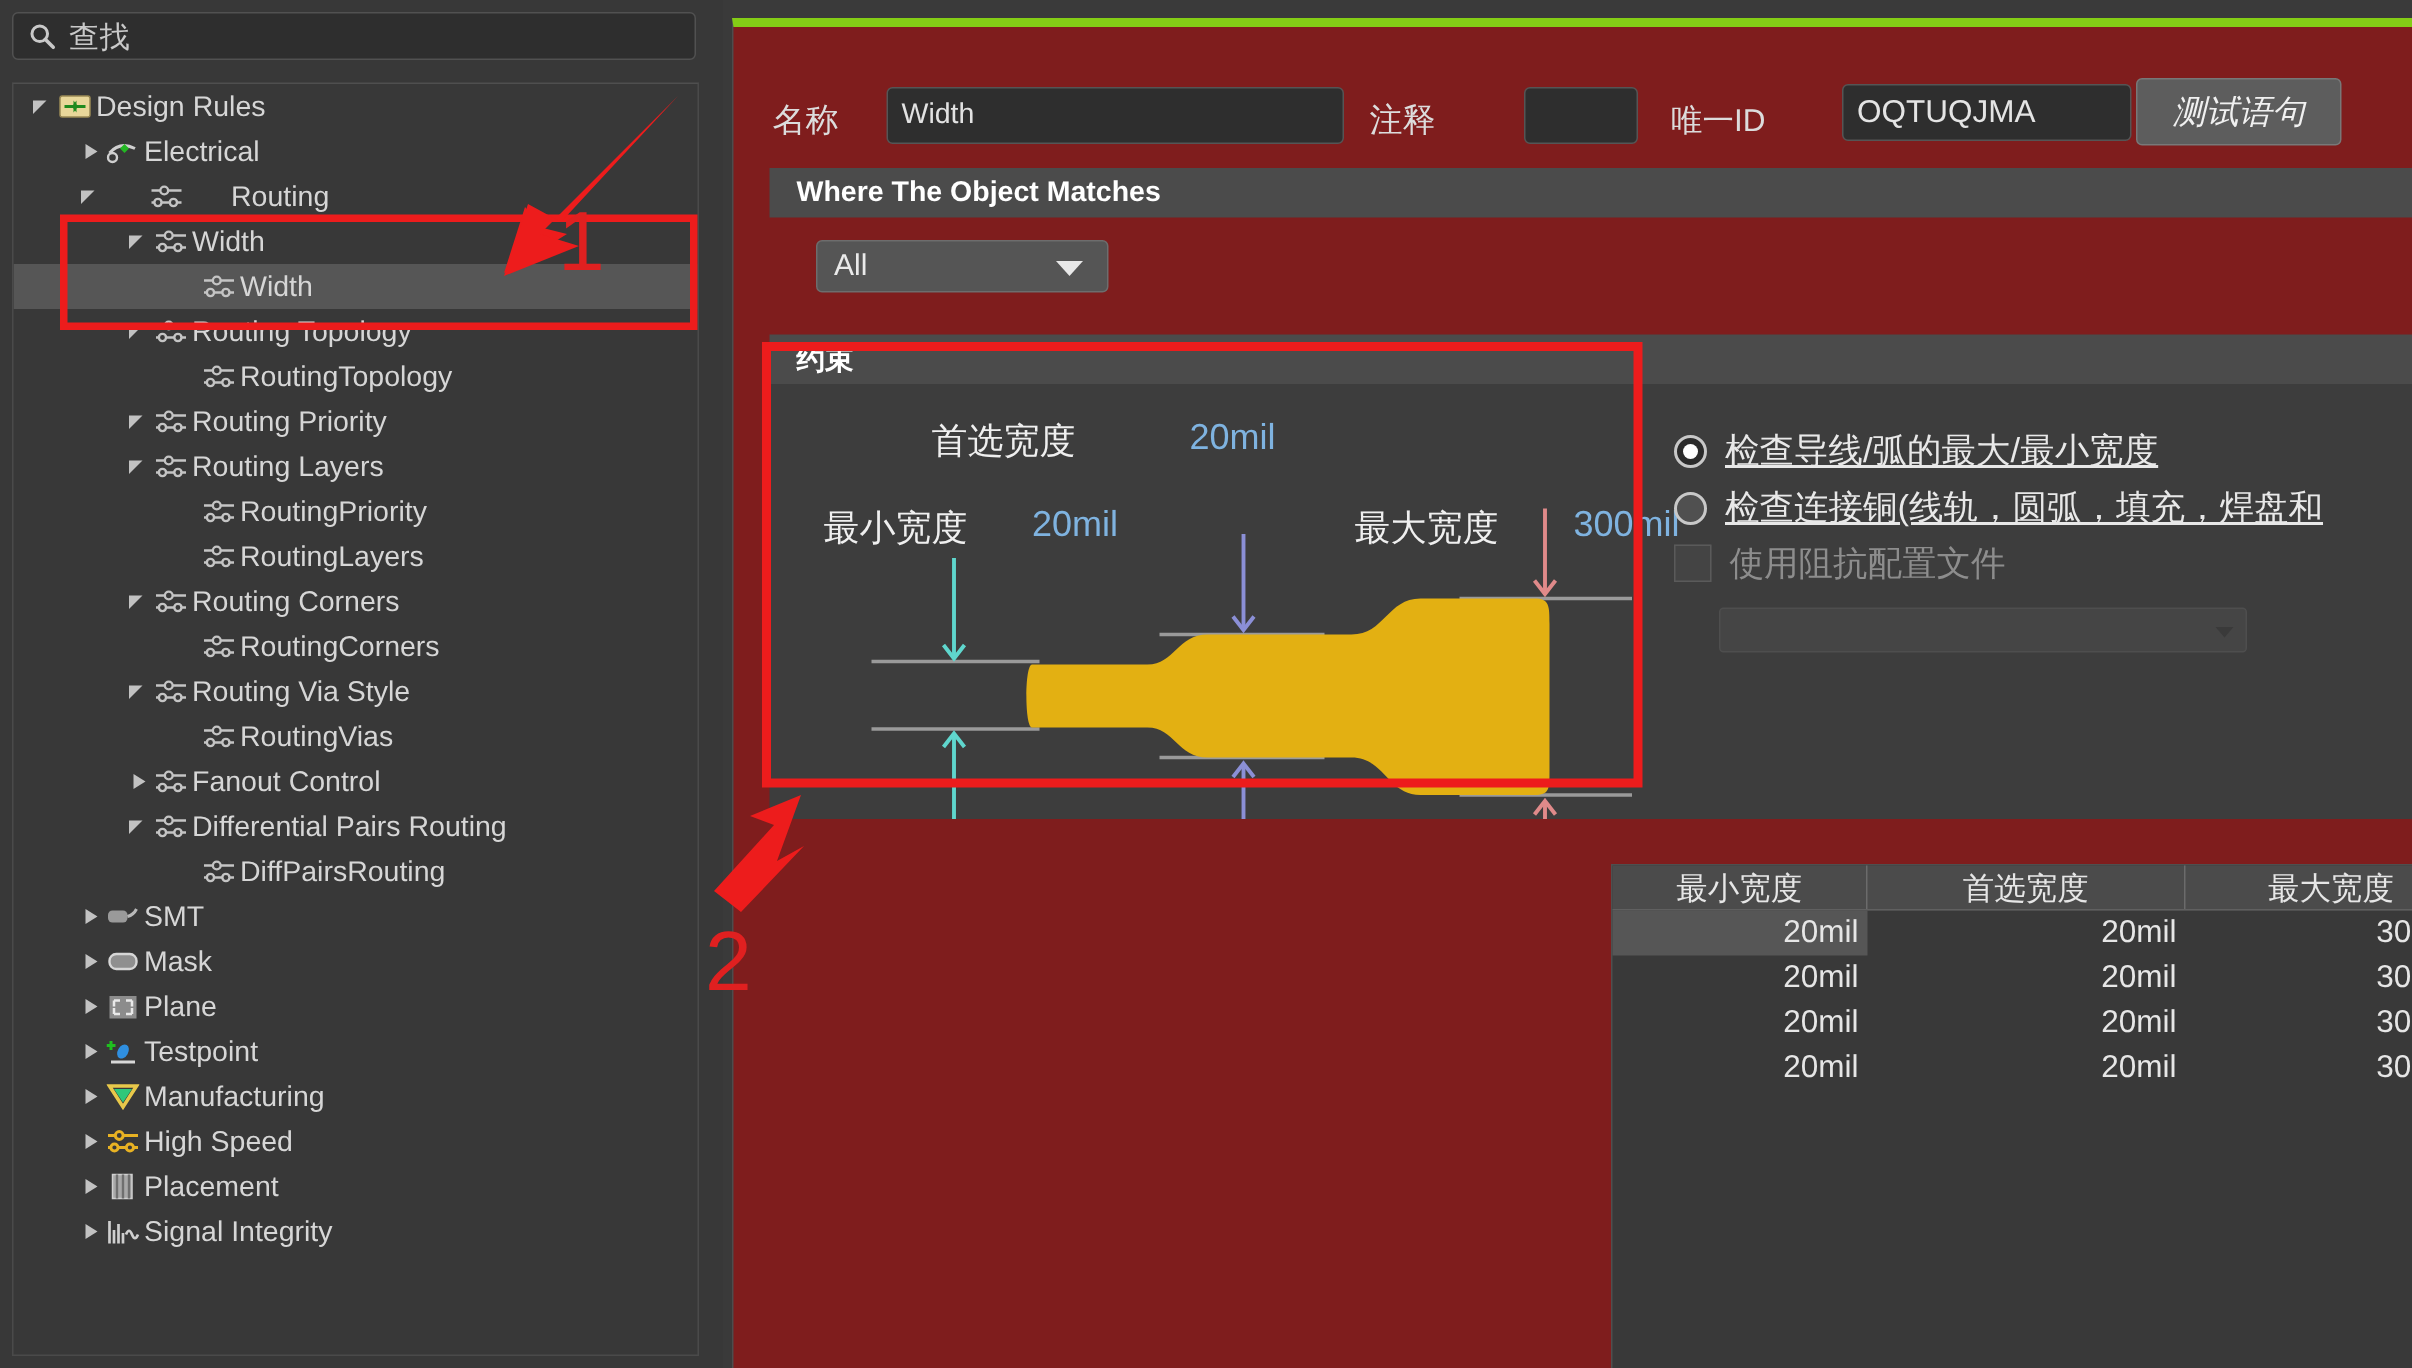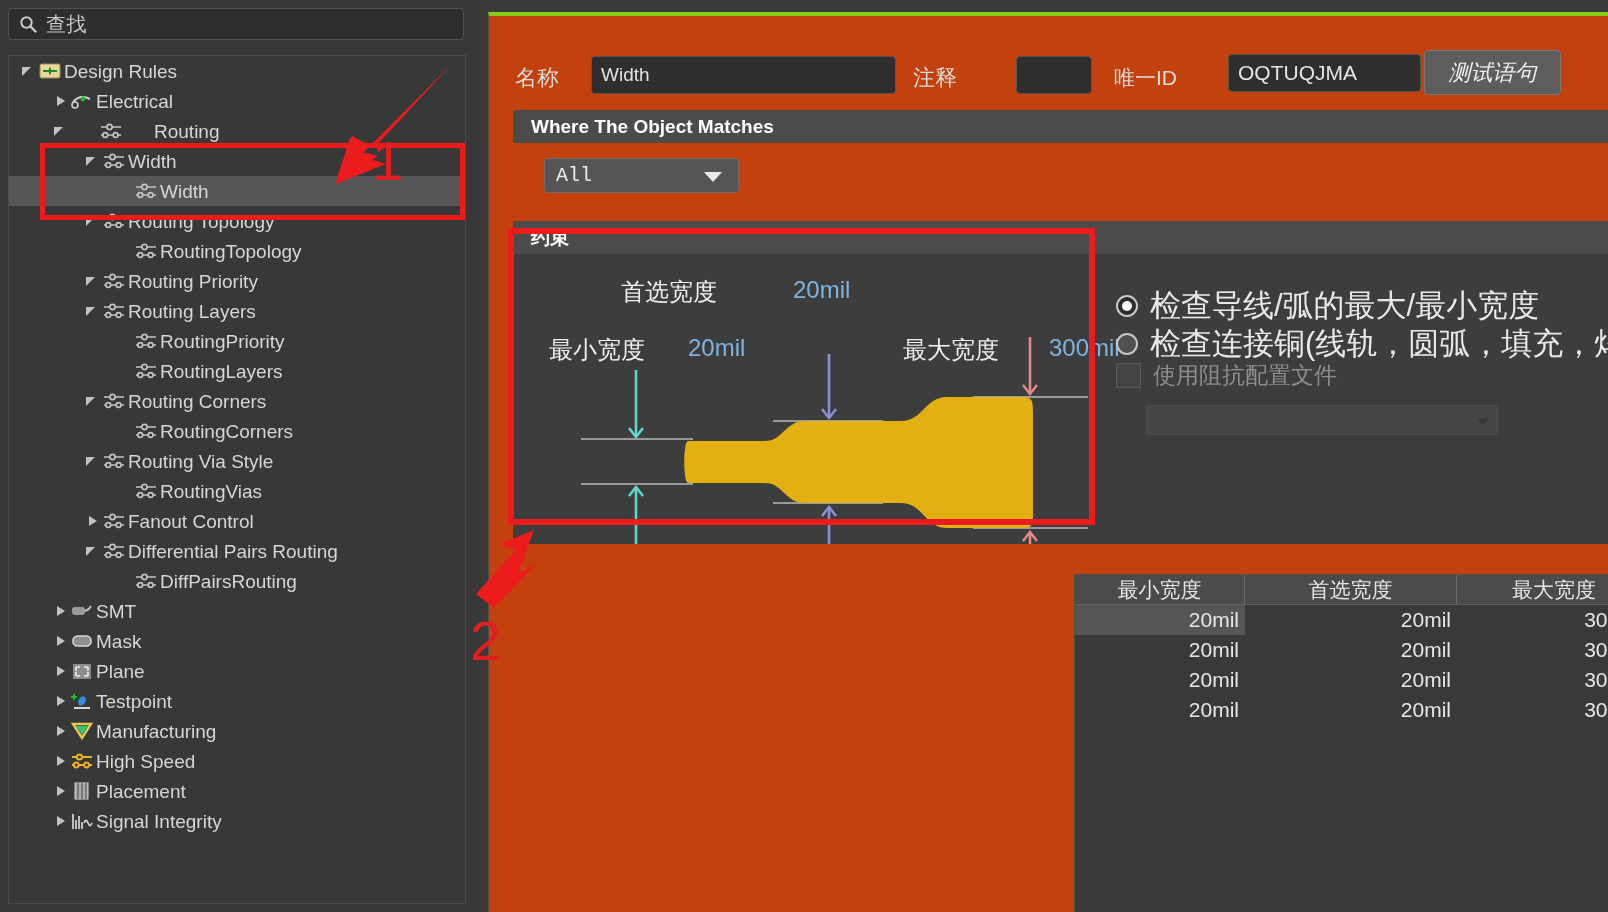--- a/index.html
+++ b/index.html
@@ -53,22 +53,22 @@
   .twisty.none::before { content: none; }
   .ticon { width: 22px; height: 20px; flex: 0 0 auto; margin-right: 3px; }
 
   
   #right-panel {
     position: absolute; left: 482px; top: 0; width: 1126px; height: 912px;
     background: #3a3a3a;
   }
   #right-inner {
     position: absolute; left: 6px; top: 12px; right: 0px; bottom: 0px;
-    border-left: 1px solid #4d4d4d; border-top: 4px solid #84cc16;
-    background: #c2410c;
+    border-left: 1px solid #4d4d4d; border-top: 6px solid #84cc16;
+    background: #7f1d1d;
   }
 
   
   #hdr-row { position: absolute; left: 0; top: 0; width: 1120px; height: 80px; }
   #lbl-name { position: absolute; left: 26px; top: 47px; color: #dcdcdc; font-size: 22px; }
   #name-input {
     position: absolute; left: 102px; top: 40px; width: 305px; height: 38px;
     background: #2e2e2e; border: 1px solid #555; border-radius: 4px;
     color: #e2e2e2; font-size: 19px; padding: 0 9px; line-height: 36px;
     font-family: "Liberation Sans", sans-serif;
@@ -98,21 +98,21 @@
     color: #ffffff; font-size: 19px; font-weight: bold;
   }
   #sec-where { left: 24px; top: 94px; width: 1096px; }
   #sec-constraint { left: 24px; top: 205px; width: 1096px; }
 
   
   #all-select {
     position: absolute; left: 55px; top: 142px; width: 195px; height: 35px;
     background: #555555; border: 1px solid #6d6d6d; border-radius: 4px;
     color: #eaeaea; font-size: 20px; display: flex; align-items: center;
-    padding-left: 11px; cursor: pointer; font-family: Liberation Mono, monospace;
+    padding-left: 11px; cursor: pointer;
   }
   #all-arrow {
     position: absolute; right: 16px; top: 13px;
     border-left: 9px solid transparent; border-right: 9px solid transparent;
     border-top: 10px solid #e8e8e8;
   }
 
   
   #constraint-body {
     position: absolute; left: 24px; top: 238px; width: 1096px; height: 290px;
@@ -128,21 +128,21 @@
     position: absolute; display: flex; align-items: center; cursor: pointer;
   }
   .radio-outer {
     width: 22px; height: 22px; border-radius: 50%;
     border: 2px solid #c8c8c8; background: #505050;
     display: flex; align-items: center; justify-content: center;
     flex: 0 0 auto; margin-right: 12px;
   }
   .radio-outer.on { background: #2b2b2b; }
   .radio-dot { width: 10px; height: 10px; border-radius: 50%; background: #ffffff; }
-  .radio-lbl { color: #e8e8e8; font-size: 31px; white-space: nowrap; }
+  .radio-lbl { color: #e8e8e8; font-size: 23px; white-space: nowrap; text-decoration: underline; }
   #radio-1 { left: 1116px; top: 285px; }
   #radio-2 { left: 1116px; top: 323px; }
   #chk-imp { position: absolute; left: 1116px; top: 360px; display: flex; align-items: center; }
   #chk-box {
     width: 25px; height: 25px; background: #444444; border: 1px solid #5a5a5a;
     flex: 0 0 auto; margin-right: 12px;
   }
   #chk-lbl { color: #8d8d8d; font-size: 23px; white-space: nowrap; }
   #imp-select {
     position: absolute; left: 1146px; top: 405px; width: 352px; height: 30px;

